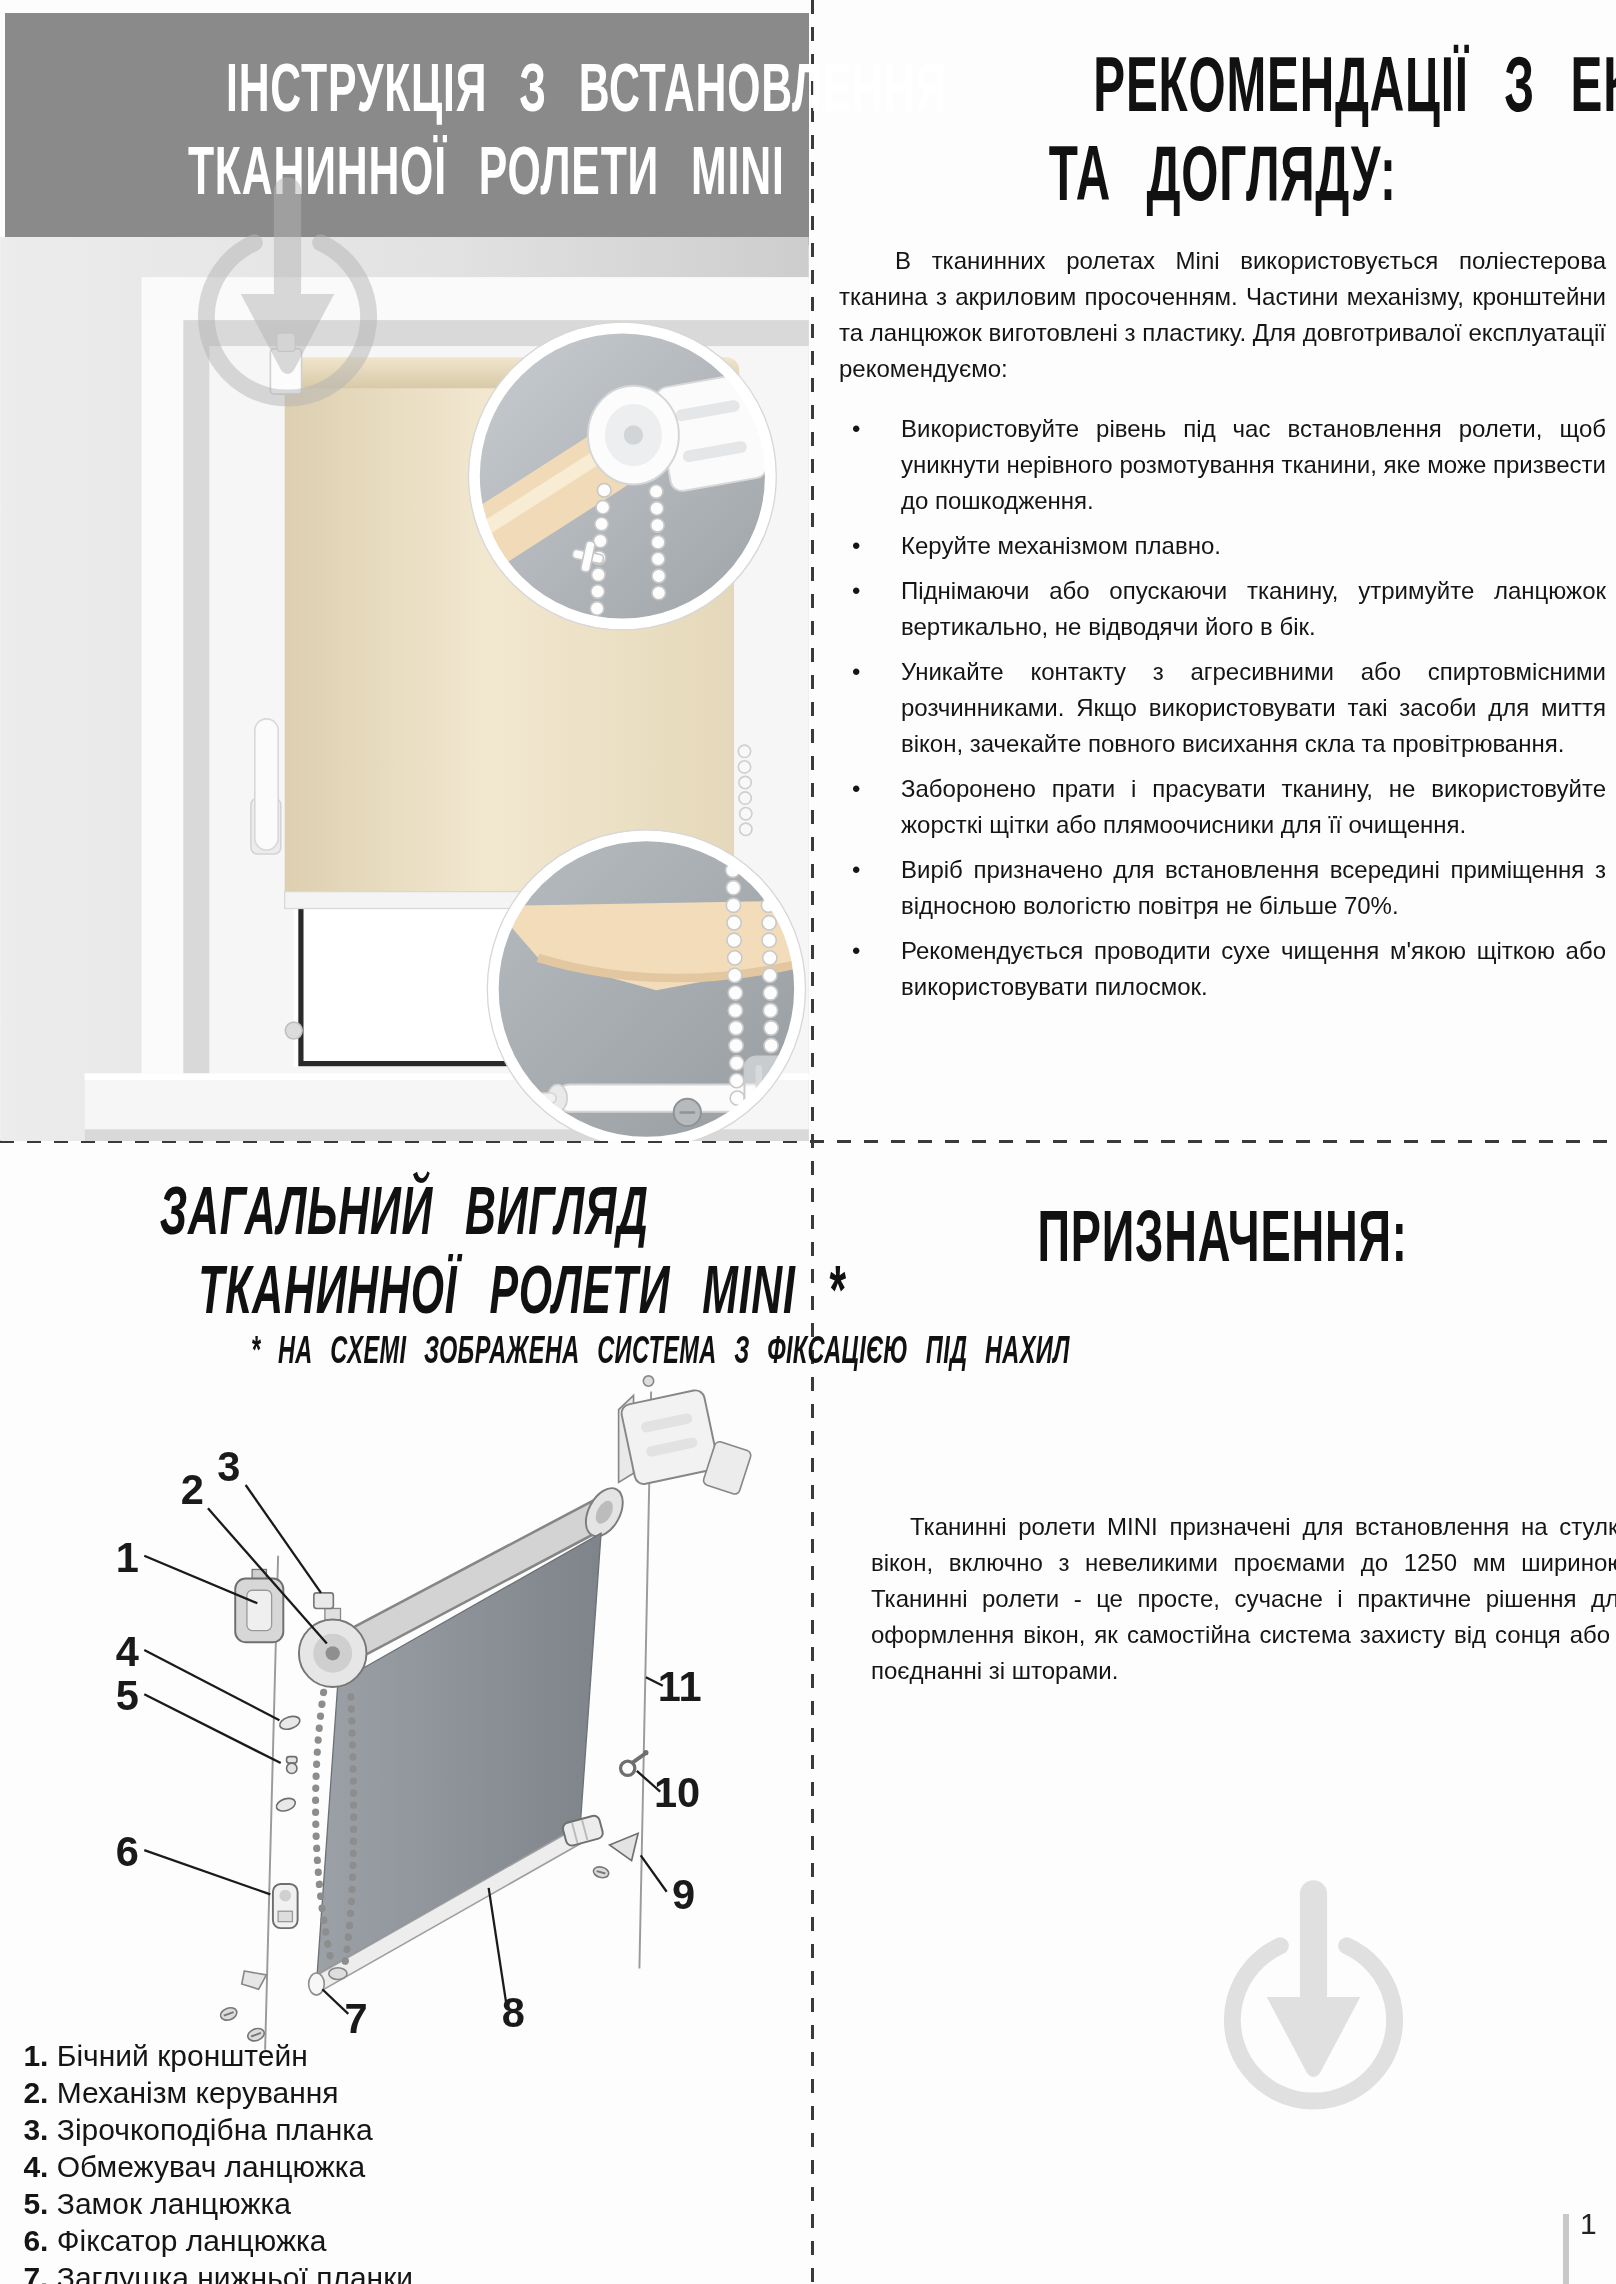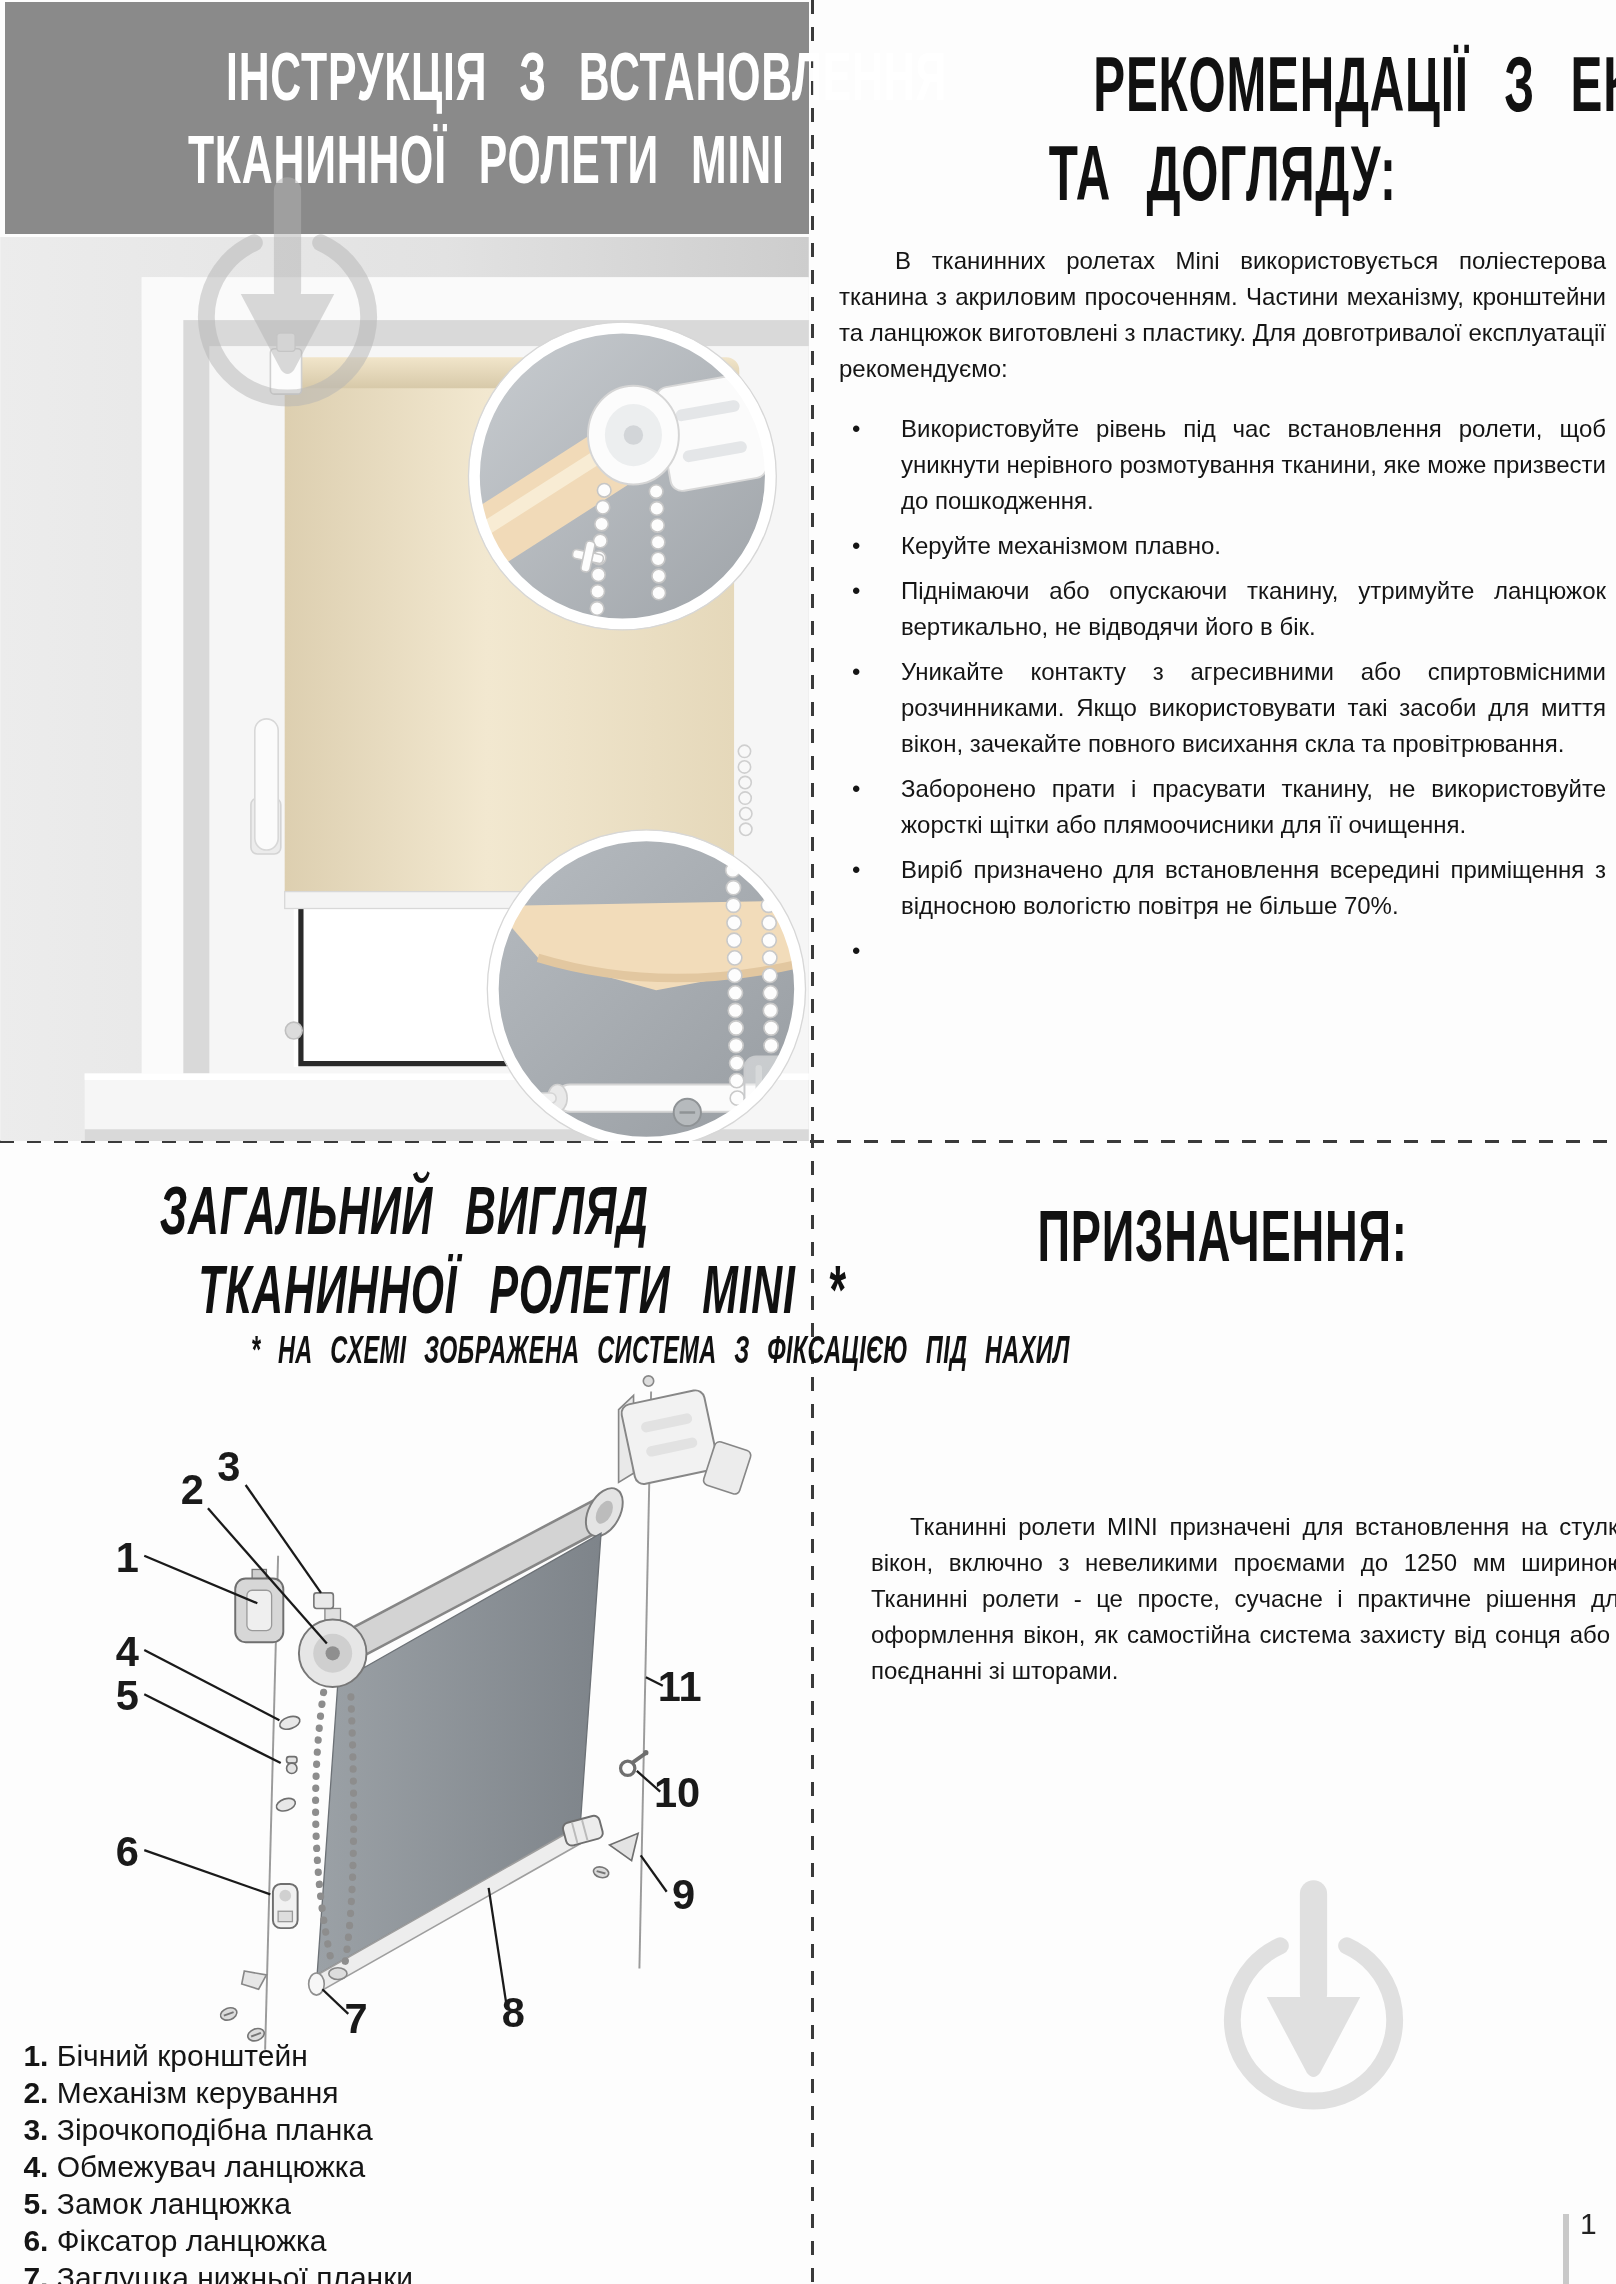--- a/index.html
+++ b/index.html
@@ -11,21 +11,21 @@
     background:repeating-linear-gradient(180deg,#3a3a3a 0 14.3px,transparent 14.3px 27px);}
   .divider-h{position:absolute;left:0;top:1140px;width:1617px;height:2.6px;
     background:repeating-linear-gradient(90deg,#3a3a3a 0 14.3px,transparent 14.3px 27px);}
 
   
   .hline{text-align:center;white-space:nowrap;}
   .cond{display:inline-block;transform:scaleX(.62);transform-origin:50% 50%;
         font-weight:700;letter-spacing:1.3px;word-spacing:.45em;}
 
   
-  .tl-header{position:absolute;left:5.2px;top:2px;width:804px;height:232px;background:#8a8a8a;
+  .tl-header{position:absolute;left:5.2px;top:13px;width:804px;height:232px;background:#8a8a8a;
              display:flex;flex-direction:column;justify-content:center;gap:3.9px;}
   .tl-header .cond{color:#ffffff;font-size:69px;}
 
   
   .photo-wrap{position:absolute;left:0;top:237px;width:809px;height:904px;}
 
   
   .wm1{position:absolute;left:190px;top:174px;width:195px;height:248px;opacity:.5;}
   .wm2{position:absolute;left:1216px;top:1877px;width:195px;height:248px;opacity:1;}
 
@@ -274,21 +274,21 @@
         <span class="dot">•</span>
         <span>Уникайте контакту з агресивними або спиртовмісними розчинниками. Якщо використовувати такі засоби для миття вікон, зачекайте повного висихання скла та провітрювання.</span></li>
       <li class="body-text">
         <span class="dot">•</span>
         <span>Заборонено прати і прасувати тканину, не використовуйте жорсткі щітки або плямоочисники для її очищення.</span></li>
       <li class="body-text">
         <span class="dot">•</span>
         <span>Виріб призначено для встановлення всередині приміщення з відносною вологістю повітря не більше 70%.</span></li>
       <li class="body-text">
         <span class="dot">•</span>
-        </li>
+        <span>Рекомендується проводити сухе чищення м'якою щіткою або використовувати пилосмок.</span></li>
     </ul>
   </div>
 
   <div class="ov-head">
     <div class="hline"><span class="cond">ЗАГАЛЬНИЙ ВИГЛЯД</span></div>
     <div class="hline"><span class="cond">ТКАНИННОЇ РОЛЕТИ MINI *</span></div>
     <div class="hline ov-sub" style="margin-top:0;"><span class="cond">* НА СХЕМІ ЗОБРАЖЕНА СИСТЕМА З ФІКСАЦІЄЮ ПІД НАХИЛ</span></div>
   </div>
 
   <svg class="diagram" viewBox="0 0 1245 1160">

